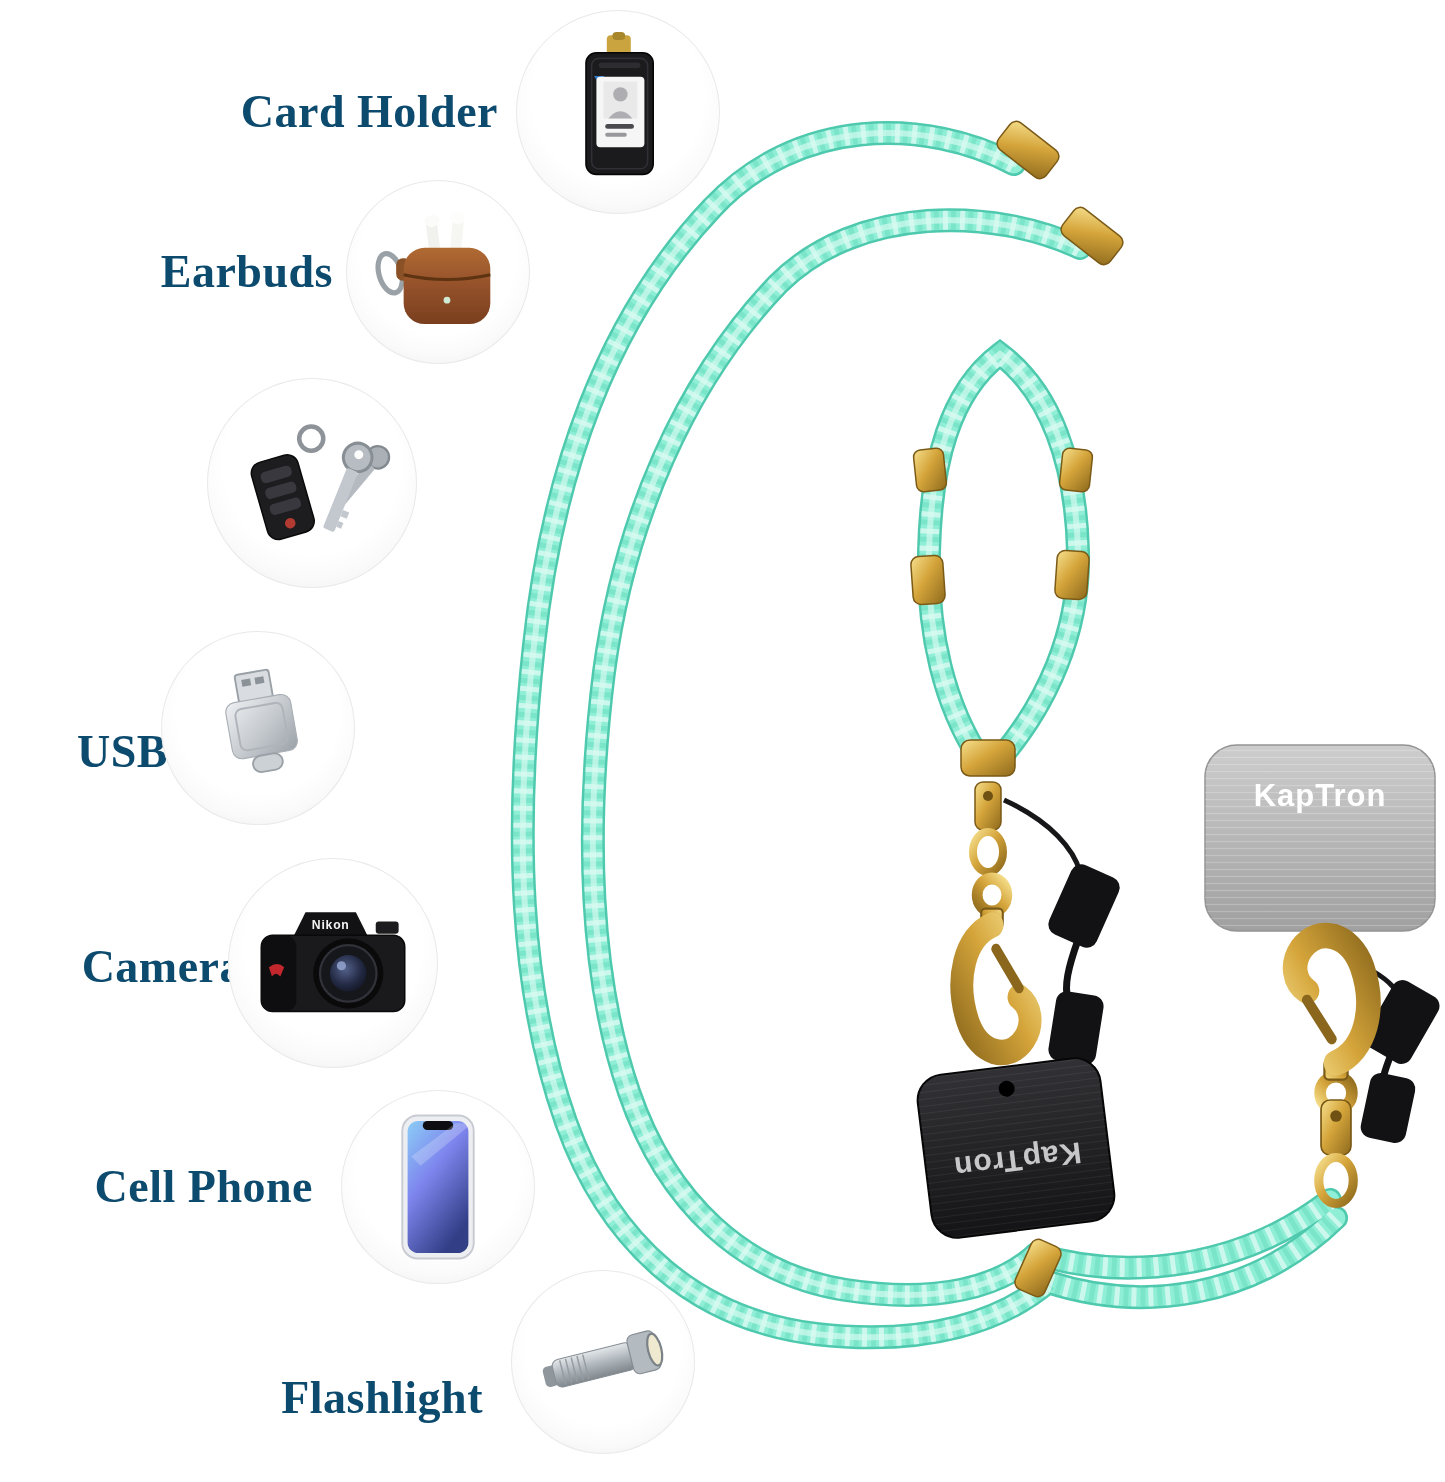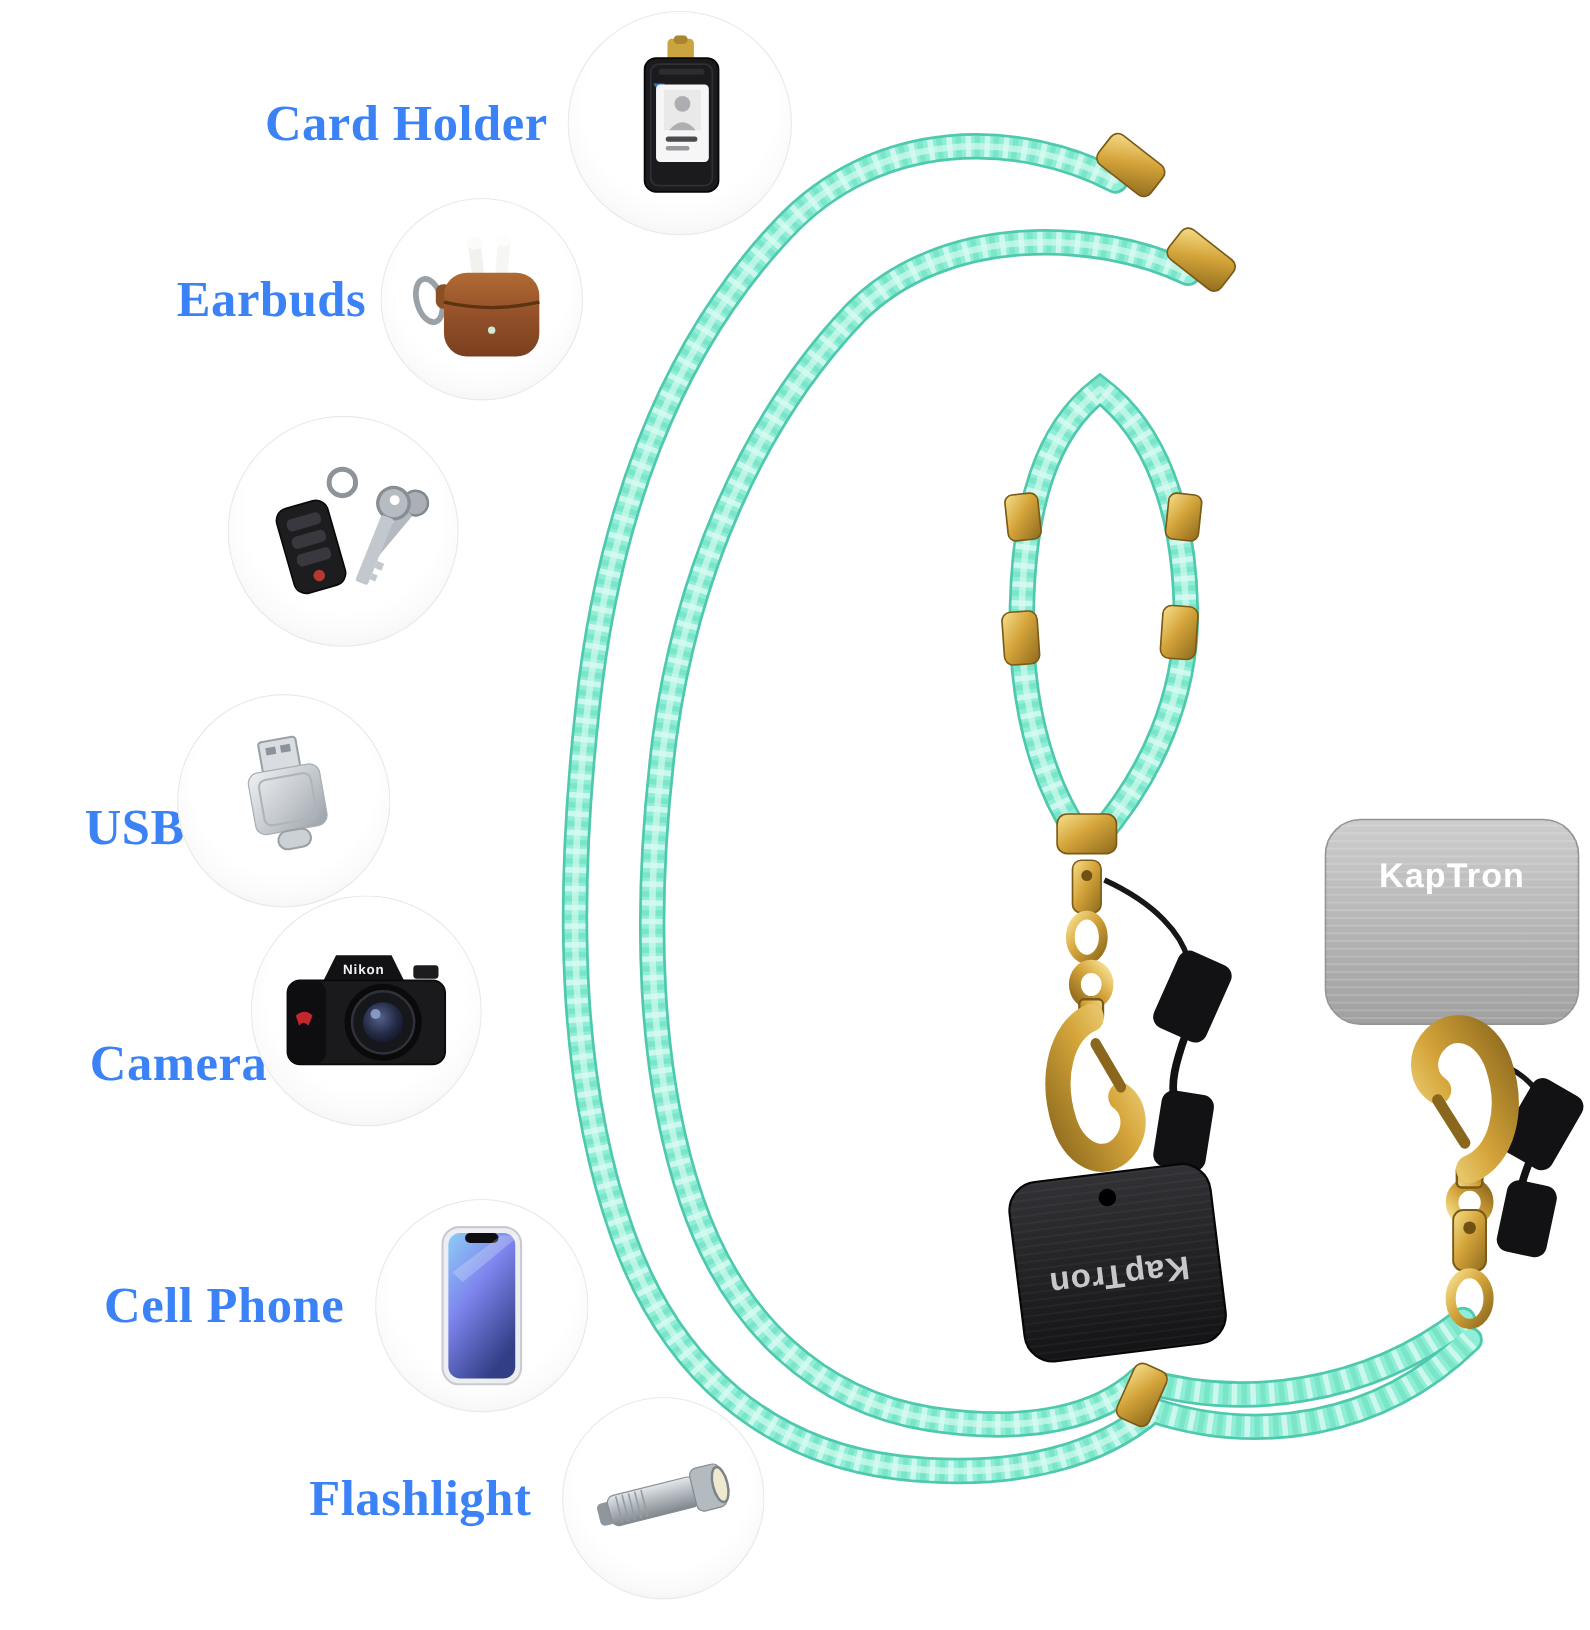--- a/index.html
+++ b/index.html
@@ -1,19 +1,19 @@
 <!DOCTYPE html>
 <html><head>
 <meta charset="utf-8">
 <style>
   html,body{margin:0;padding:0}
   body{width:1445px;height:1482px;background:#ffffff;position:relative;overflow:hidden;
        font-family:"Liberation Serif",serif}
   .stage{position:absolute;inset:0}
-  .item-label{position:absolute;font-weight:bold;font-size:46px;line-height:56px;color:#3b82f6;
+  .item-label{position:absolute;font-weight:bold;font-size:46px;line-height:56px;color:#0c4a6e;
               text-align:right;white-space:nowrap;letter-spacing:.5px}
   .item-circle{position:absolute;border-radius:50%;display:flex;align-items:center;justify-content:center;
                background:radial-gradient(circle at 50% 42%,#ffffff 55%,#fafafa 70%,#efefef 85%,#dedede 100%);
                box-shadow:inset 0 0 0 1px #e9e9e9}
   svg{display:block}
   .overlay{position:absolute;left:0;top:0}
   .rope-base  {fill:none;stroke:#4fc9ad;stroke-width:24;stroke-linecap:round}
   .rope-fill  {fill:none;stroke:#8feed6;stroke-width:19;stroke-linecap:round}
   .rope-weave2{fill:none;stroke:#63d9bd;stroke-width:19;stroke-dasharray:5 12;stroke-dashoffset:8;opacity:.45}
   .rope-weave {fill:none;stroke:#ffffff;stroke-width:19;stroke-linecap:butt;stroke-dasharray:5 12;opacity:.55}
@@ -105,21 +105,21 @@
         <rect x="84" y="28" width="12" height="9" fill="#8b9298"></rect>
         <rect x="102" y="28" width="12" height="9" fill="#8b9298"></rect>
         <rect x="56" y="56" width="88" height="76" rx="13" fill="url(#gUsb)" stroke="#a8aeb4" stroke-width="1.5"></rect>
         <rect x="68" y="66" width="64" height="56" rx="9" fill="none" stroke="#aeb4ba" stroke-width="2.5"></rect>
         <rect x="80" y="132" width="40" height="22" rx="11" fill="#ccd1d6" stroke="#99a0a6" stroke-width="2.5"></rect>
       </g>
     </svg>
   </div>
 
   <div class="item-label" style="left:0px;top:939px;width:243px">Camera</div>
-  <div class="item-circle" style="left:228px;top:814px;width:210px;height:210px">
+  <div class="item-circle" style="left:228px;top:858px;width:210px;height:210px">
     <svg width="168" height="145" viewBox="0 0 220 190">
       <defs>
           <radialGradient id="gLens" cx=".42" cy=".38" r=".78">
         <stop offset="0" stop-color="#55618c"></stop>
             <stop offset=".55" stop-color="#232a44"></stop>
             <stop offset="1" stop-color="#0c0e18"></stop>
       </radialGradient>
         </defs>
       <path d="M74 28 h66 l15 30 h-96 z" fill="#121214"></path>
       <text x="107" y="50" text-anchor="middle" font-size="16" fill="#f2f2f2" class="brand">Nikon</text>
@@ -144,21 +144,21 @@
             <stop offset="1" stop-color="#323e86"></stop>
       </linearGradient>
         </defs>
       <rect x="28" y="6" width="94" height="188" rx="20" fill="#eceef1" stroke="#c7cbd1" stroke-width="2.5"></rect>
       <rect x="35" y="13" width="80" height="174" rx="14" fill="url(#gScr)"></rect>
       <rect x="55" y="13" width="40" height="12" rx="6" fill="#0e0e12"></rect>
       <path d="M40 60 L98 16 L120 16 L52 72 z" fill="#ffffff" opacity=".22"></path>
     </svg>
   </div>
 
-  <div class="item-label" style="left:128px;top:1334px;width:355px">Flashlight</div>
+  <div class="item-label" style="left:128px;top:1370px;width:355px">Flashlight</div>
   <div class="item-circle" style="left:511px;top:1270px;width:184px;height:184px">
     <svg width="148" height="111" viewBox="0 0 200 150">
       <defs>
           <linearGradient id="gFl" x1="0" y1="0" x2="0" y2="1">
         <stop offset="0" stop-color="#e3e7ea"></stop>
             <stop offset=".5" stop-color="#aeb5bb"></stop>
             <stop offset="1" stop-color="#7f868c"></stop>
       </linearGradient>
         </defs>
       <g transform="rotate(-14 100 75)">

